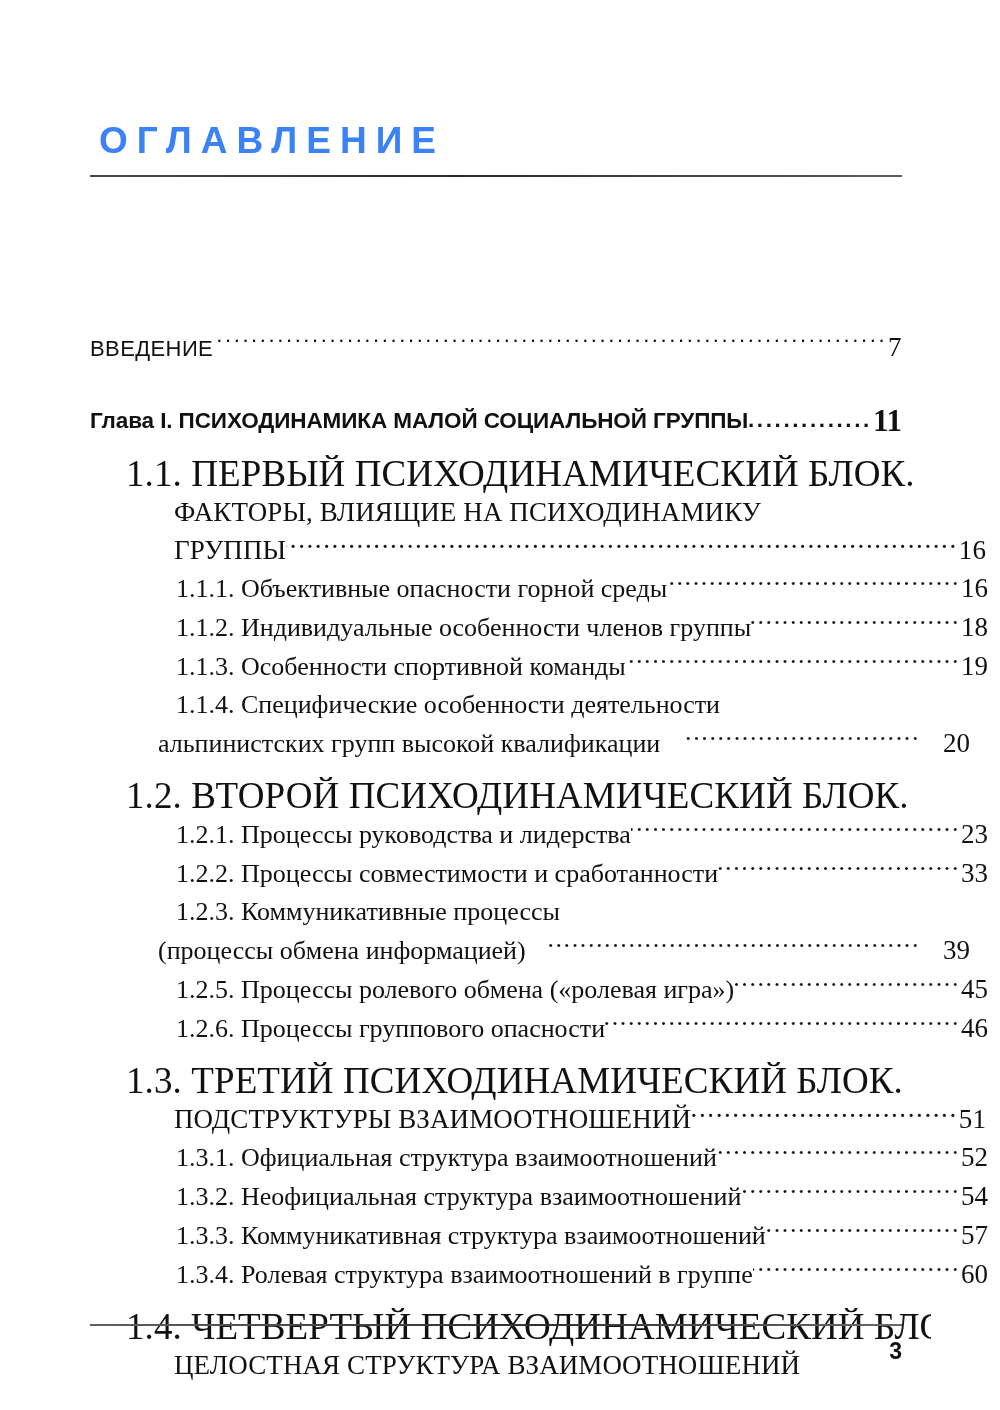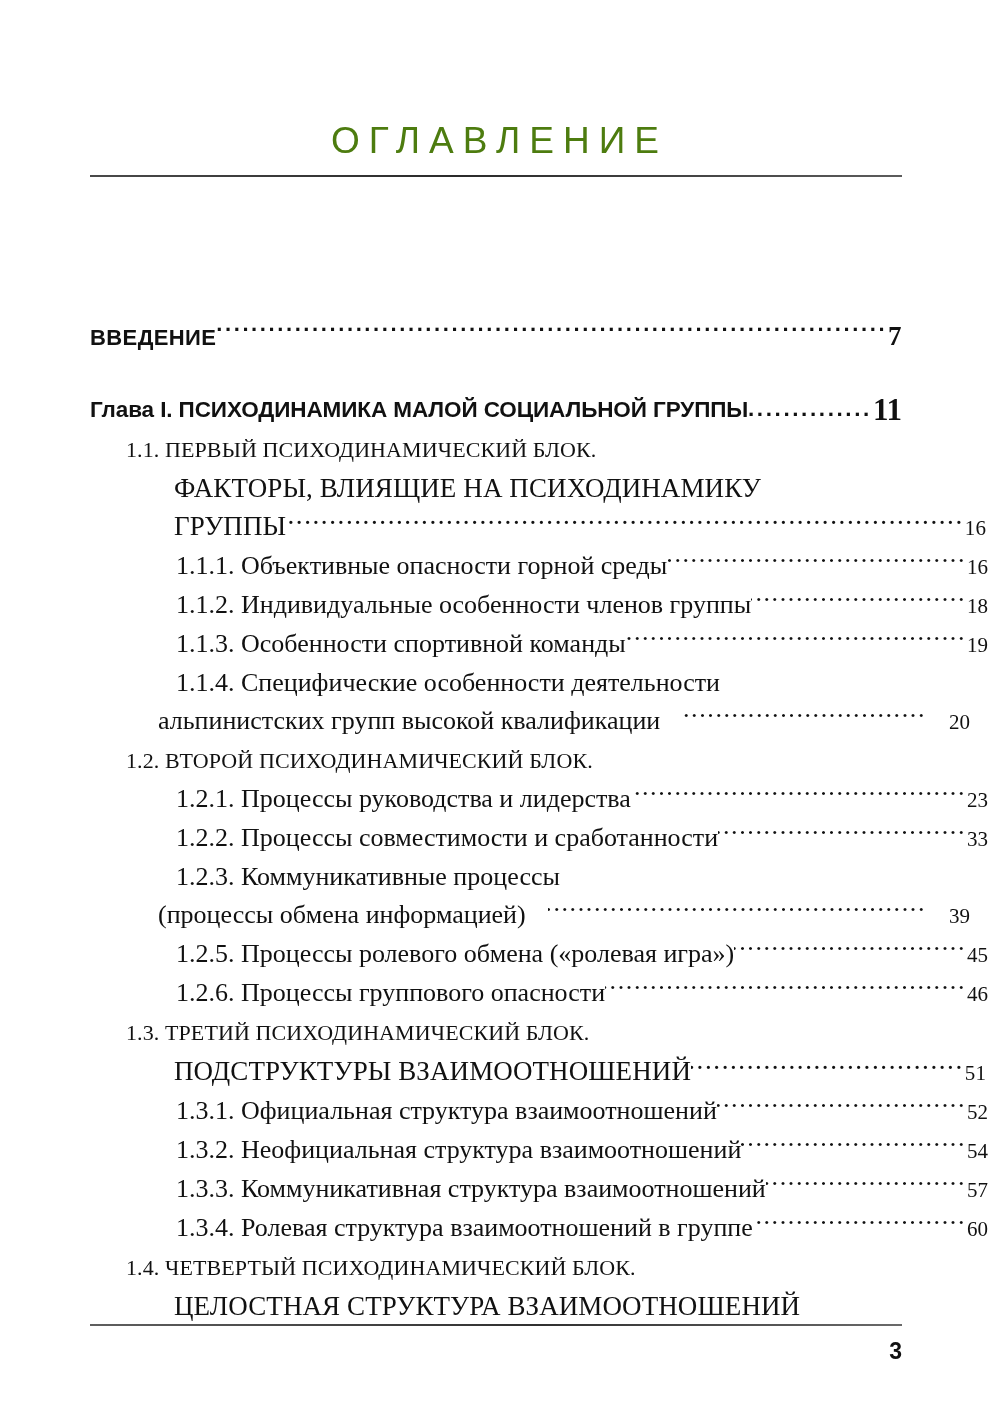--- a/index.html
+++ b/index.html
@@ -22,27 +22,26 @@
     width: 1000px;
     height: 1410px;
   }
 
   
   .toc-title {
     position: absolute;
     left: 90px;
     top: 122px;
     width: 810px;
-    text-align: center;
     font-family: "Liberation Sans", "DejaVu Sans", sans-serif;
-    font-weight: normal;
+    font-weight: bold;
     font-size: 37px;
     letter-spacing: 9px;
     text-indent: 9px;
-    color: #4d7c0f;
+    color: #3b82f6;
     line-height: 1.0;
   }
 
   .rule-top {
     position: absolute;
     left: 90px;
     top: 175px;
     width: 812px;
     height: 2px;
     background: linear-gradient(to right, #4a4a4a 0%, #2a2a2a 45%, #5c5c5c 100%);
@@ -102,53 +101,53 @@
     right: 0;
     bottom: 0.04em;
     white-space: nowrap;
   }
   .entry.noleader .leader::before { content: ""; }
 
   .entry .pnum {
     flex: 0 0 auto;
     text-align: right;
     font-family: "Liberation Serif", "DejaVu Serif", serif;
-    font-size: 21px;
+    font-size: 27px;
     padding-left: 1px;
   }
 
   
   .lvl-front {
     font-family: "Liberation Sans", "DejaVu Sans", sans-serif;
-    font-weight: bold;
+    font-weight: normal;
     font-size: 22px;
     letter-spacing: 0.4px;
     margin-left: 0px;
-    margin-top: 4px;
+    margin-top: 15px;
     justify-content: center;
   }
   .lvl-front .leader::before { letter-spacing: 2.6px; }
   .lvl-front .pnum { font-size: 27px; }
 
   .lvl-chapter {
     font-family: "Liberation Sans", "DejaVu Sans", sans-serif;
     font-weight: bold;
     font-size: 22.5px;
     letter-spacing: -0.1px;
     margin-left: 0px;
     margin-top: 32px;
   }
   .lvl-chapter .leader::before { letter-spacing: 2.6px; }
   .lvl-chapter .pnum { font-size: 31px; }
 
   .lvl-2 {
-    font-size: 22px;
+    font-size: 37px;
     margin-left: 36px;
     letter-spacing: 0.1px;
-    margin-top: 1px;
+    margin-top: 8px;
   }
   .lvl-2-cont {
     font-size: 27px;
     margin-left: 84px;
     letter-spacing: 0.1px;
   }
   .lvl-3 {
     font-size: 26px;
     margin-left: 86px;
     letter-spacing: 0px;

